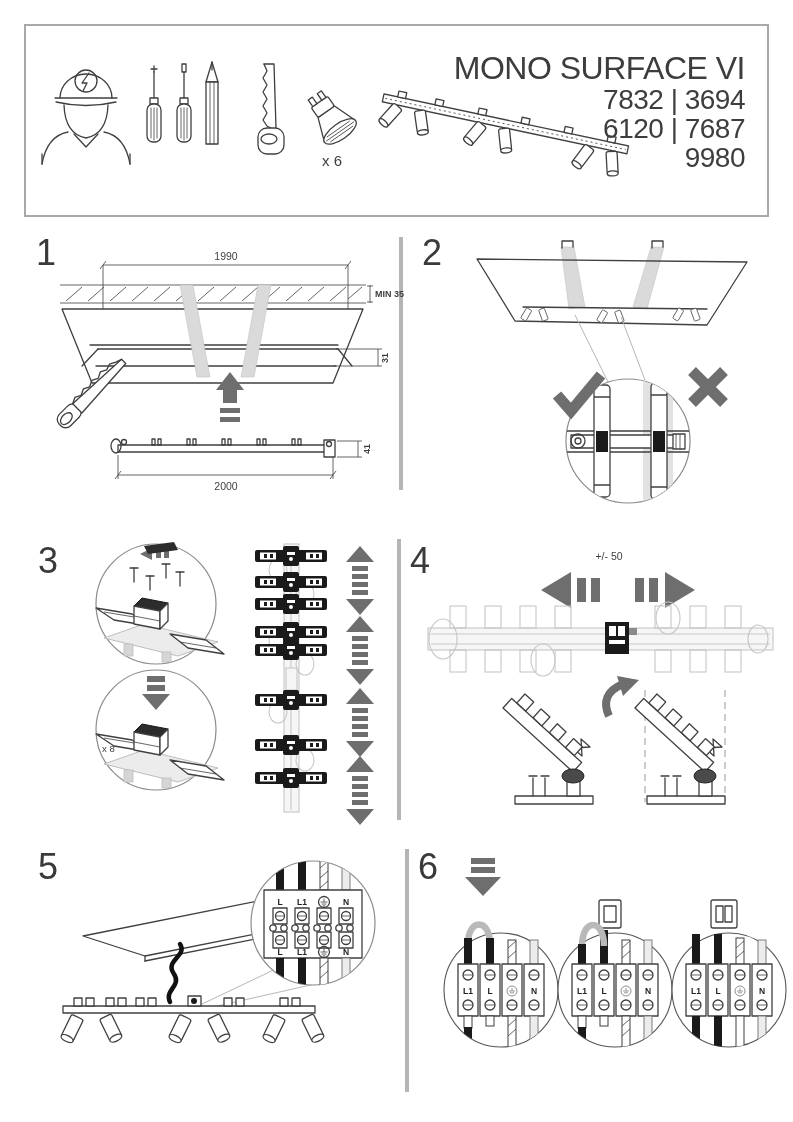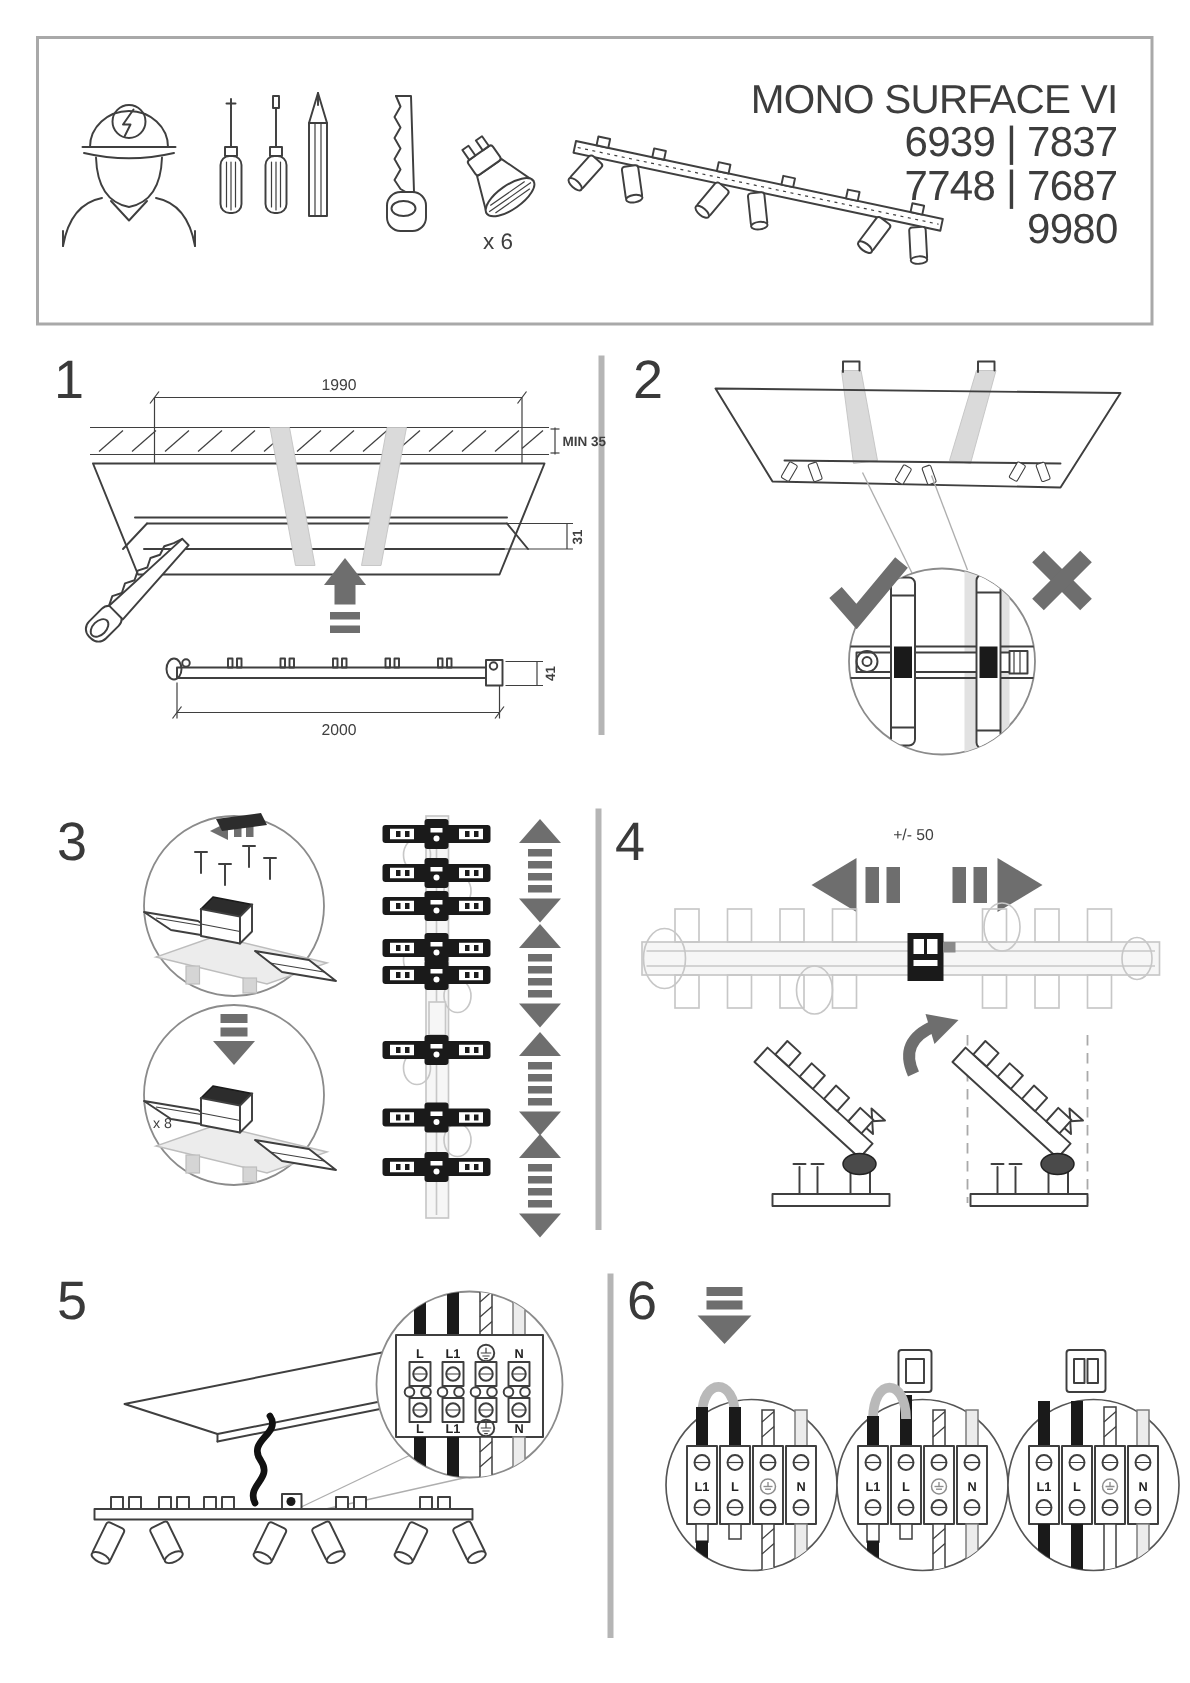--- a/index.html
+++ b/index.html
@@ -1,21 +1,21 @@
 <!DOCTYPE html>
 <html><head>
 <meta charset="utf-8">
 <style>
   html,body{margin:0;padding:0;background:#fff;}
   .page{position:relative;width:793px;height:1122px;background:#fff;overflow:hidden;
         font-family:"Liberation Sans",sans-serif;}
   .headerbox{position:absolute;left:24px;top:24px;width:741px;height:189px;
              border:2px solid #a9a9a9;background:#fff;}
   .titleblock{position:absolute;right:22px;top:26px;text-align:right;color:#3d3d3d;line-height:1.04;}
-  .titleblock .title{font-size:27px;letter-spacing:-0.5px;font-weight:400;}
+  .titleblock .title{font-size:32px;letter-spacing:-0.5px;font-weight:400;}
   .titleblock .code{font-size:28px;letter-spacing:-0.5px;font-weight:400;}
   .stepnum{position:absolute;font-size:36px;font-weight:400;color:#3a3a3a;}
   .divider{position:absolute;width:4px;background:#b5b5b5;}
   svg{position:absolute;overflow:visible;}
   .ln{fill:none;stroke:#3f3f3f;stroke-width:1.3;stroke-linecap:round;stroke-linejoin:round;}
   .lnf{fill:#fff;stroke:#3f3f3f;stroke-width:1.3;stroke-linejoin:round;}
   .thin{fill:none;stroke:#3f3f3f;stroke-width:0.8;}
   .lt{fill:none;stroke:#aeaeae;stroke-width:0.9;}
   .ghost{fill:none;stroke:#c7c7c7;stroke-width:1.1;}
   .ghostf{fill:#f6f6f6;stroke:#c7c7c7;stroke-width:1.1;}
@@ -131,22 +131,22 @@
             <ellipse cx="0.5" cy="22" rx="5.5" ry="2.5" class="lnf"></ellipse>
           </g>
         <g transform="translate(234,9) rotate(-15)">
             <rect x="-5" y="0" width="11" height="22" rx="2" class="lnf"></rect>
             <ellipse cx="0.5" cy="22" rx="5.5" ry="2.5" class="lnf"></ellipse>
           </g>
       </g>
     </svg>
     <div class="titleblock">
       <div class="title">MONO SURFACE VI</div>
-      <div class="code">6939 | 7837</div>
-      <div class="code">7748 | 7687</div>
+      <div class="code">7832 | 3694</div>
+      <div class="code">6120 | 7687</div>
       <div class="code">9980</div>
     </div>
   </div>
 
   <div class="stepnum" style="left:36px;top:232px;">1</div>
   <div class="stepnum" style="left:422px;top:232px;">2</div>
   <div class="stepnum" style="left:38px;top:540px;">3</div>
   <div class="stepnum" style="left:410px;top:540px;">4</div>
   <div class="stepnum" style="left:38px;top:846px;">5</div>
   <div class="stepnum" style="left:418px;top:846px;">6</div>

